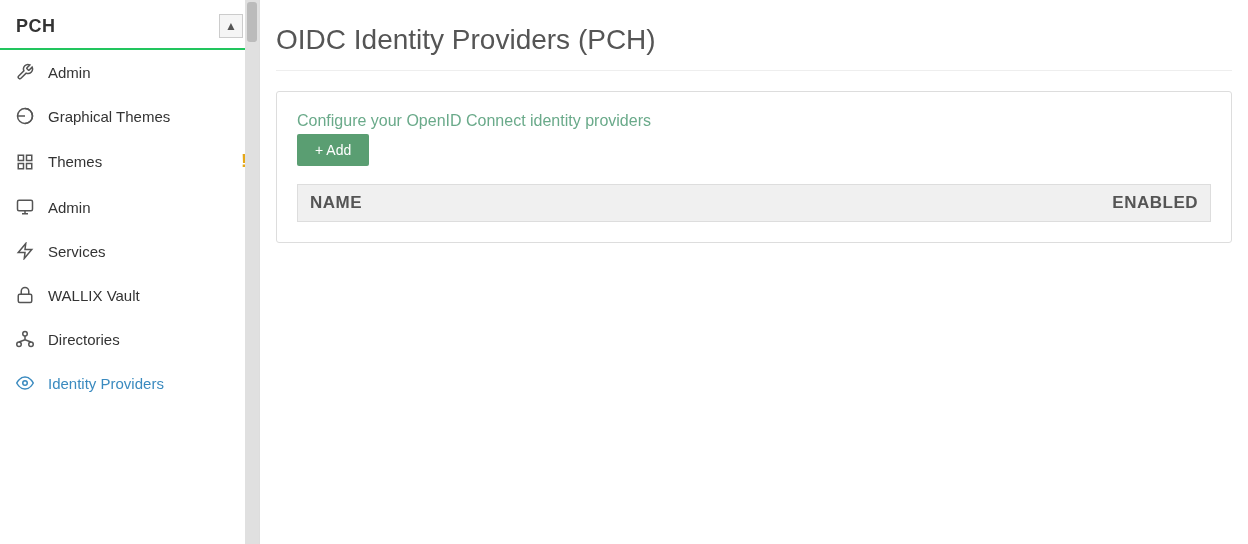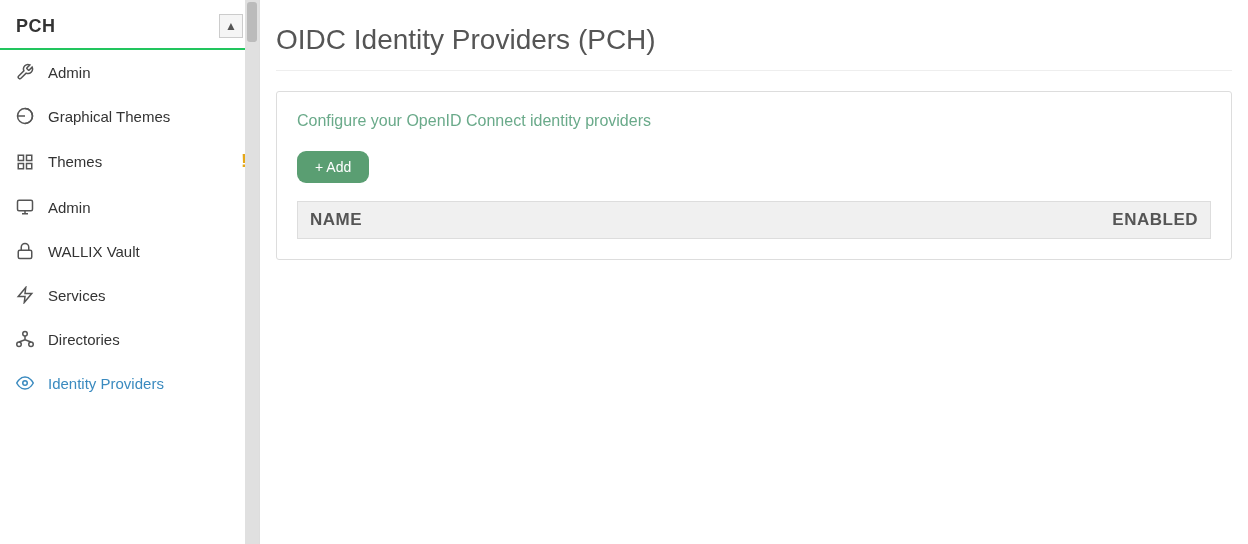--- a/index.html
+++ b/index.html
@@ -112,30 +112,30 @@
     }
     .content-card {
       border: 1px solid #ddd;
       border-radius: 3px;
       padding: 20px;
       background: #fff;
     }
     .card-description {
       font-size: 16px;
       color: #6aaa8a;
-      margin-bottom: 21px;
+      margin-bottom: 4px;
       font-weight: 300;
     }
     .add-btn {
       background: #5a9e72;
       color: #fff;
       border: none;
       padding: 8px 18px;
       font-size: 14px;
-      border-radius: 9px;
+      border-radius: 2px;
       cursor: pointer;
       display: inline-flex;
       align-items: center;
       gap: 6px;
       margin-bottom: 18px;
     }
 
     
     .table-header {
       display: flex;
@@ -198,33 +198,33 @@
             <rect x="2" y="3" width="20" height="14" rx="2"></rect>
             <line x1="8" y1="21" x2="16" y2="21"></line>
             <line x1="12" y1="17" x2="12" y2="21"></line>
           </svg>
         </span>
         <span class="label">Admin</span>
       </div>
       <div class="nav-item">
         <span class="icon">
           <svg width="18" height="18" viewBox="0 0 24 24" fill="none" stroke="#555" stroke-width="2">
+            <polygon points="13 2 3 14 12 14 11 22 21 10 12 10 13 2"></polygon>
+          </svg>
+        </span>
+        <span class="label">Services</span>
+      </div>
+      <div class="nav-item">
+        <span class="icon">
+          <svg width="18" height="18" viewBox="0 0 24 24" fill="none" stroke="#555" stroke-width="2">
             <rect x="3" y="11" width="18" height="11" rx="2"></rect>
             <path d="M7 11V7a5 5 0 0 1 10 0v4"></path>
           </svg>
         </span>
         <span class="label">WALLIX Vault</span>
-      </div>
-      <div class="nav-item">
-        <span class="icon">
-          <svg width="18" height="18" viewBox="0 0 24 24" fill="none" stroke="#555" stroke-width="2">
-            <polygon points="13 2 3 14 12 14 11 22 21 10 12 10 13 2"></polygon>
-          </svg>
-        </span>
-        <span class="label">Services</span>
       </div>
       <div class="nav-item">
         <span class="icon">
           <svg width="18" height="18" viewBox="0 0 24 24" fill="none" stroke="#555" stroke-width="2">
             <circle cx="12" cy="5" r="3"></circle>
             <circle cx="4" cy="19" r="3"></circle>
             <circle cx="20" cy="19" r="3"></circle>
             <line x1="12" y1="8" x2="12" y2="13"></line>
             <line x1="12" y1="13" x2="4" y2="16"></line>
             <line x1="12" y1="13" x2="20" y2="16"></line>

